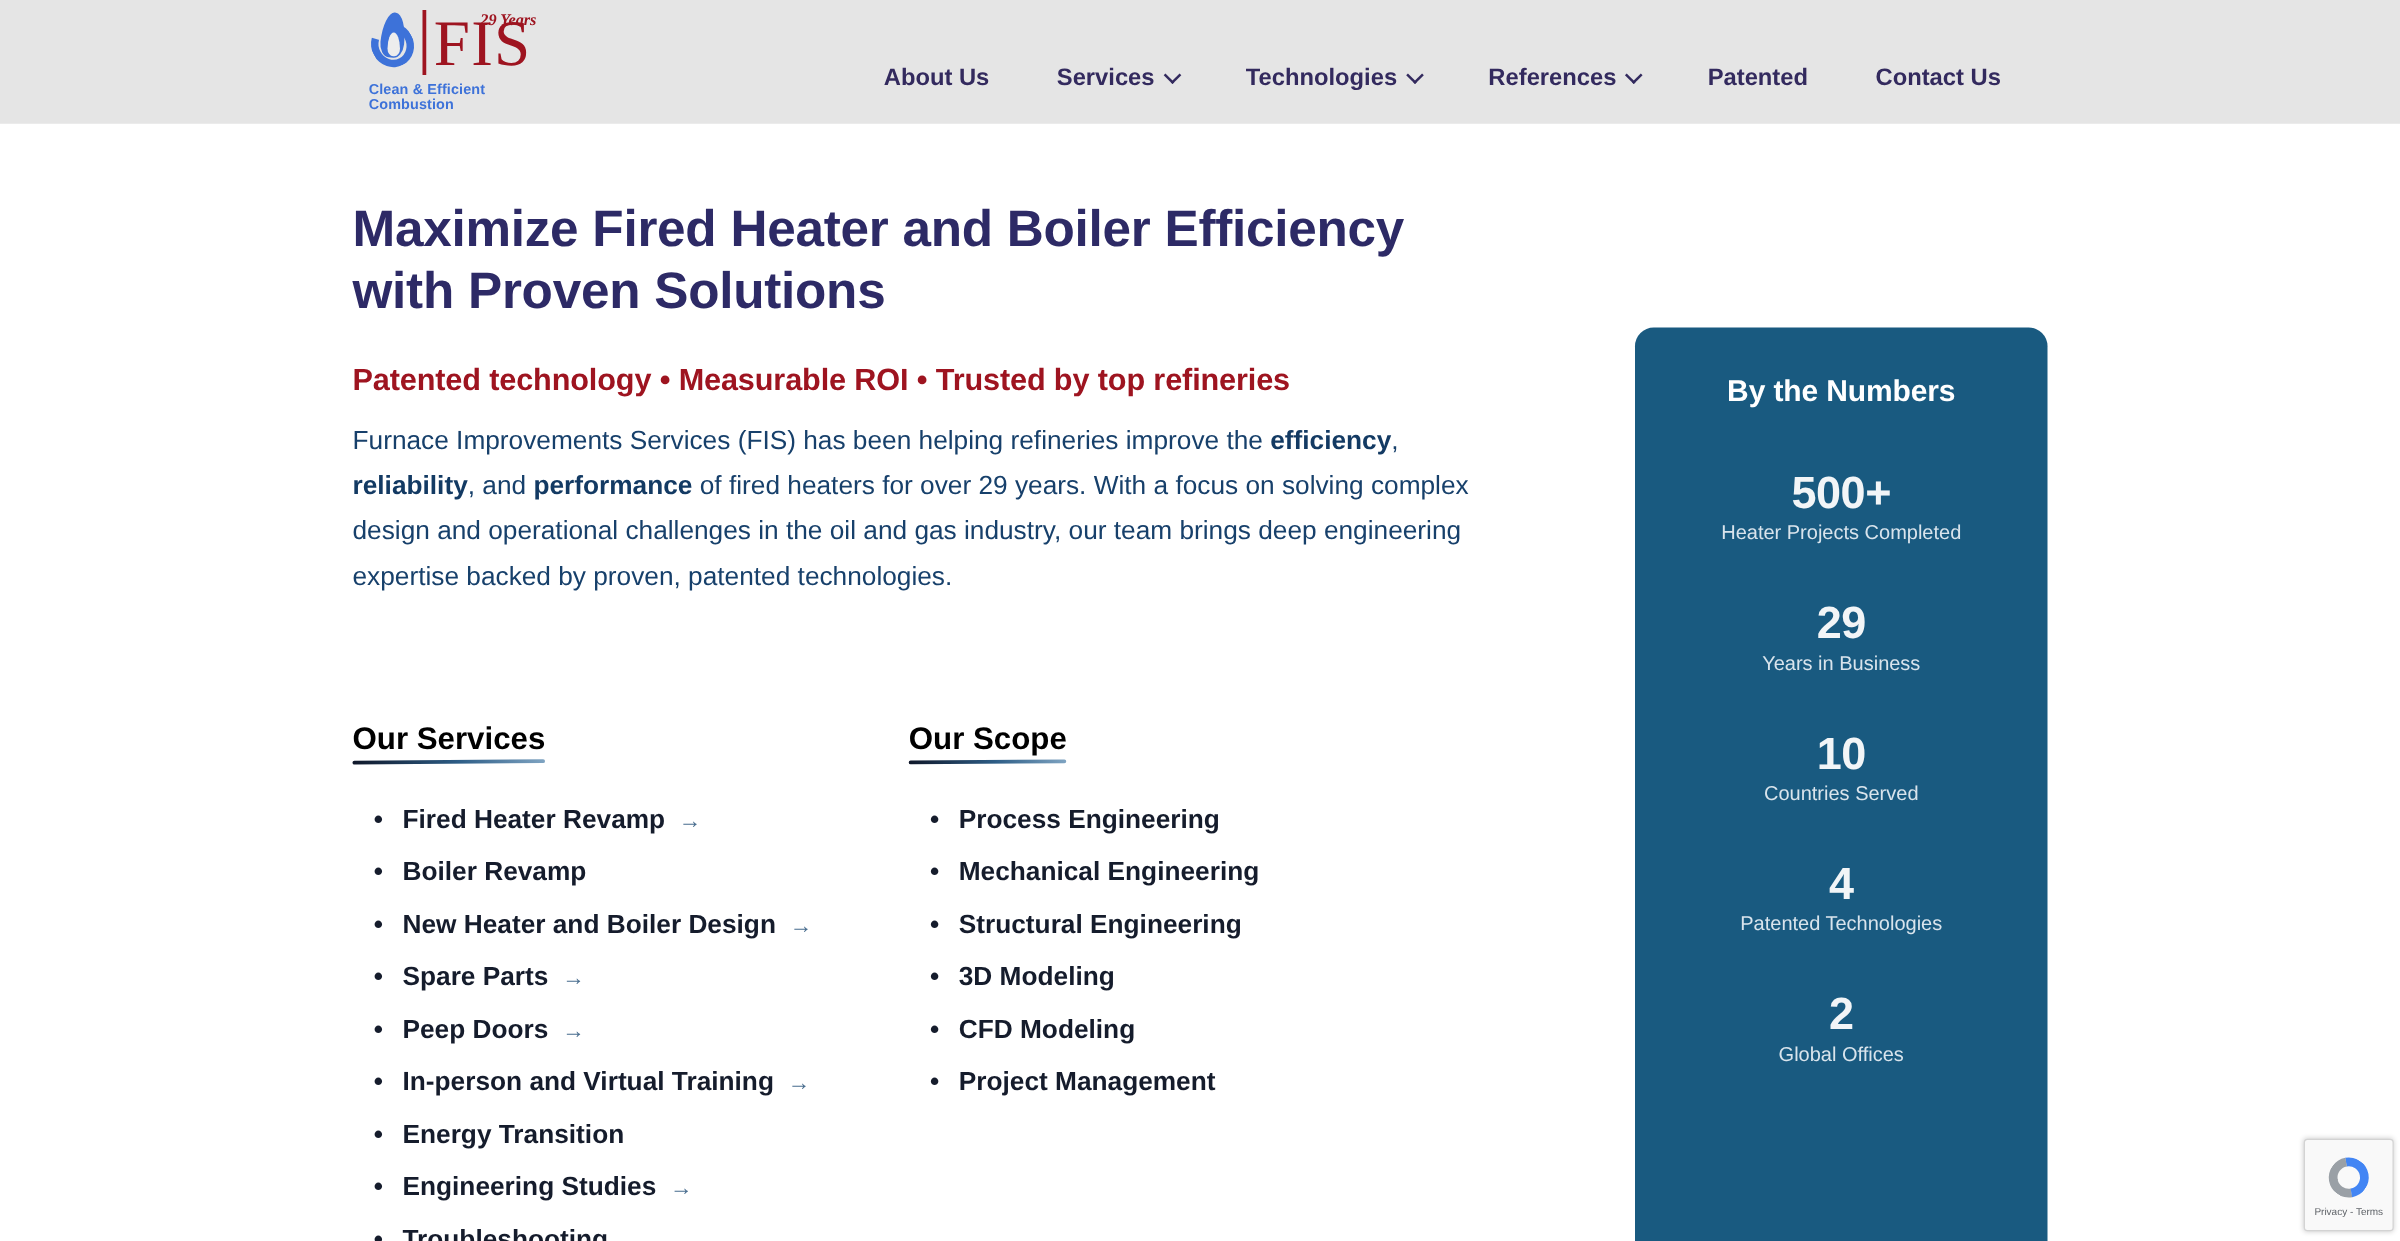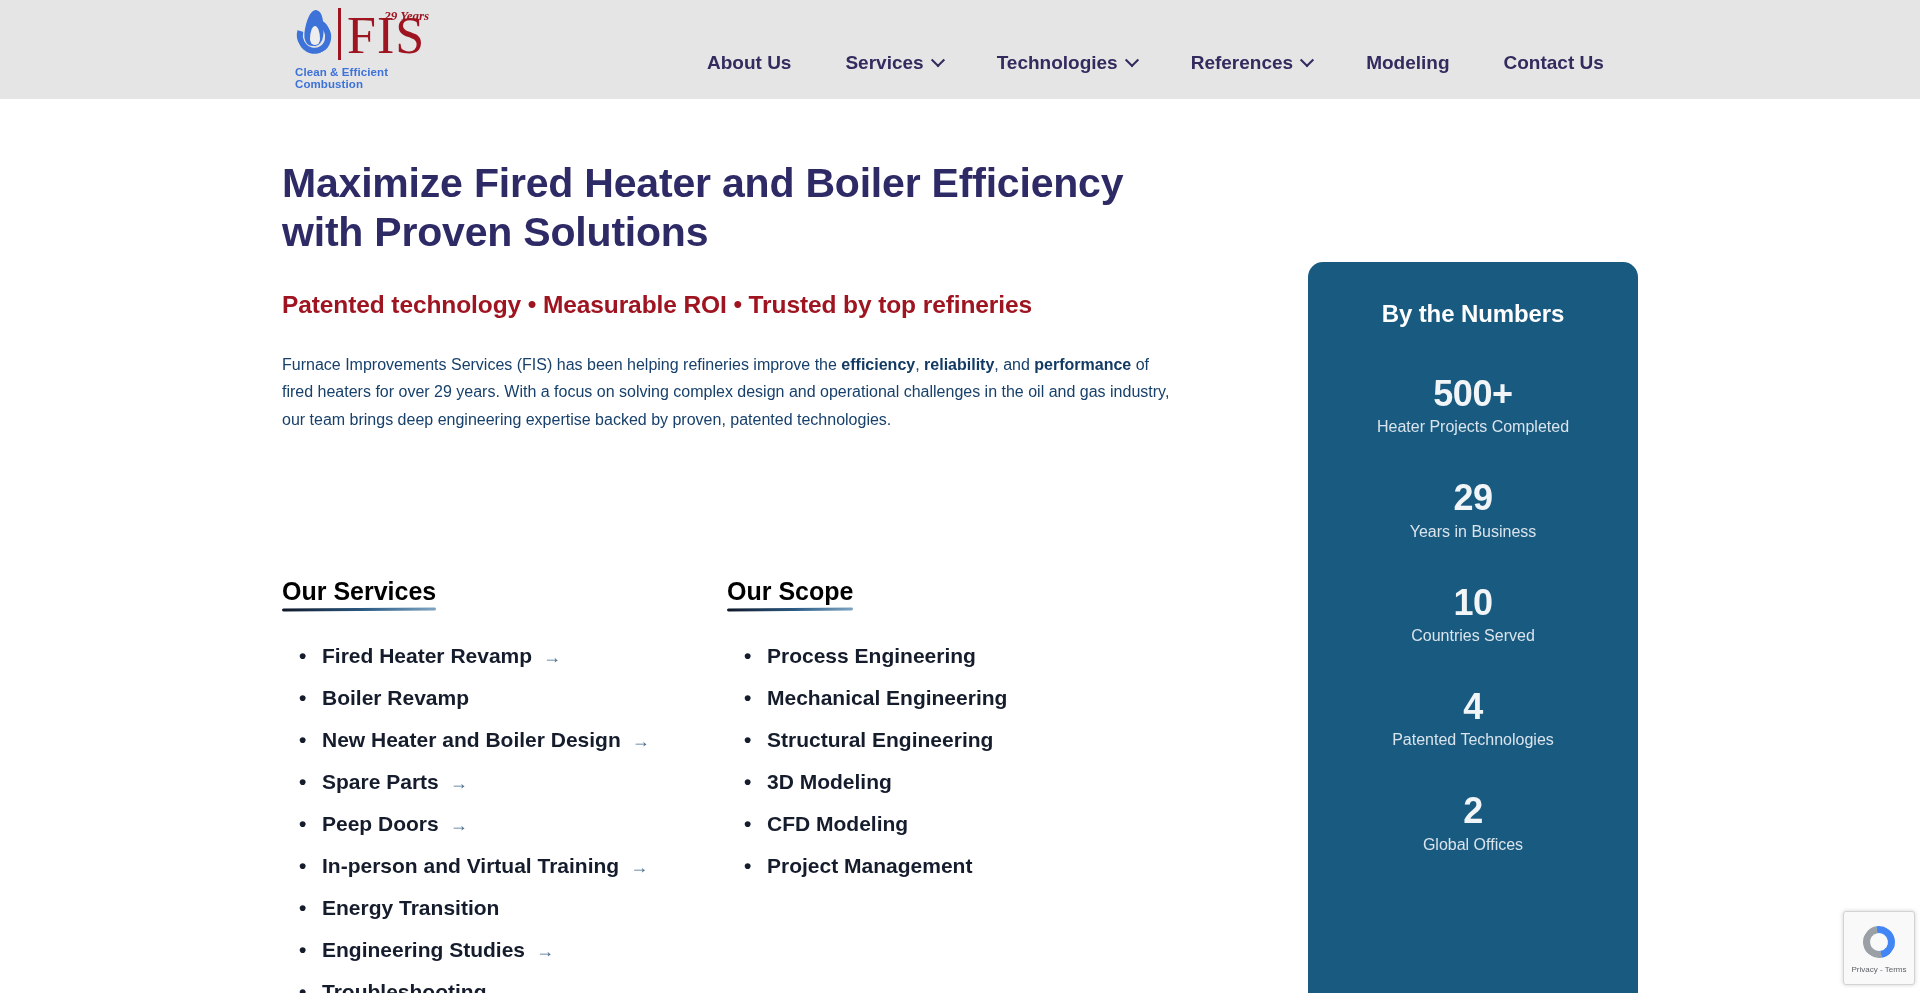--- a/index.html
+++ b/index.html
@@ -81,22 +81,22 @@
   .h1 {
     font-size:41px; line-height:1.19; font-weight:700;
     color:#2d2a66; letter-spacing:-0.2px;
   }
   .sub {
     margin-top:34px;
     font-size:24.5px; font-weight:700; color:#9e1420;
     letter-spacing:-0.1px;
   }
   .para {
-    margin-top:32px; width:895px;
-    font-size:16px; line-height:1.73; color:#17406b;
+    margin-top:16px; width:895px;
+    font-size:21px; line-height:1.73; color:#17406b;
   }
   .para b { font-weight:700; color:#133a63; }
 
   .cols { position:absolute; left:282px; top:478px; width:900px; display:flex; }
   .col-services { width:420px; }
   .col-scope { width:420px; margin-left:25px; }
 
   .col-h {
     font-size:25px; font-weight:700; color:#000000;
     display:inline-block; position:relative; padding-bottom:5px;
@@ -194,21 +194,21 @@
     </div>
     <div class="nav-item">
       <span>Technologies</span>
       <i class="chev"></i>
     </div>
     <div class="nav-item">
       <span>References</span>
       <i class="chev"></i>
     </div>
     <div class="nav-item">
-      <span>Modeling</span>
+      <span>Patented</span>
     </div>
     <div class="nav-item">
       <span>Contact Us</span>
     </div>
   </nav>
 </div>
 
 <div class="main">
 
   <div class="content">

